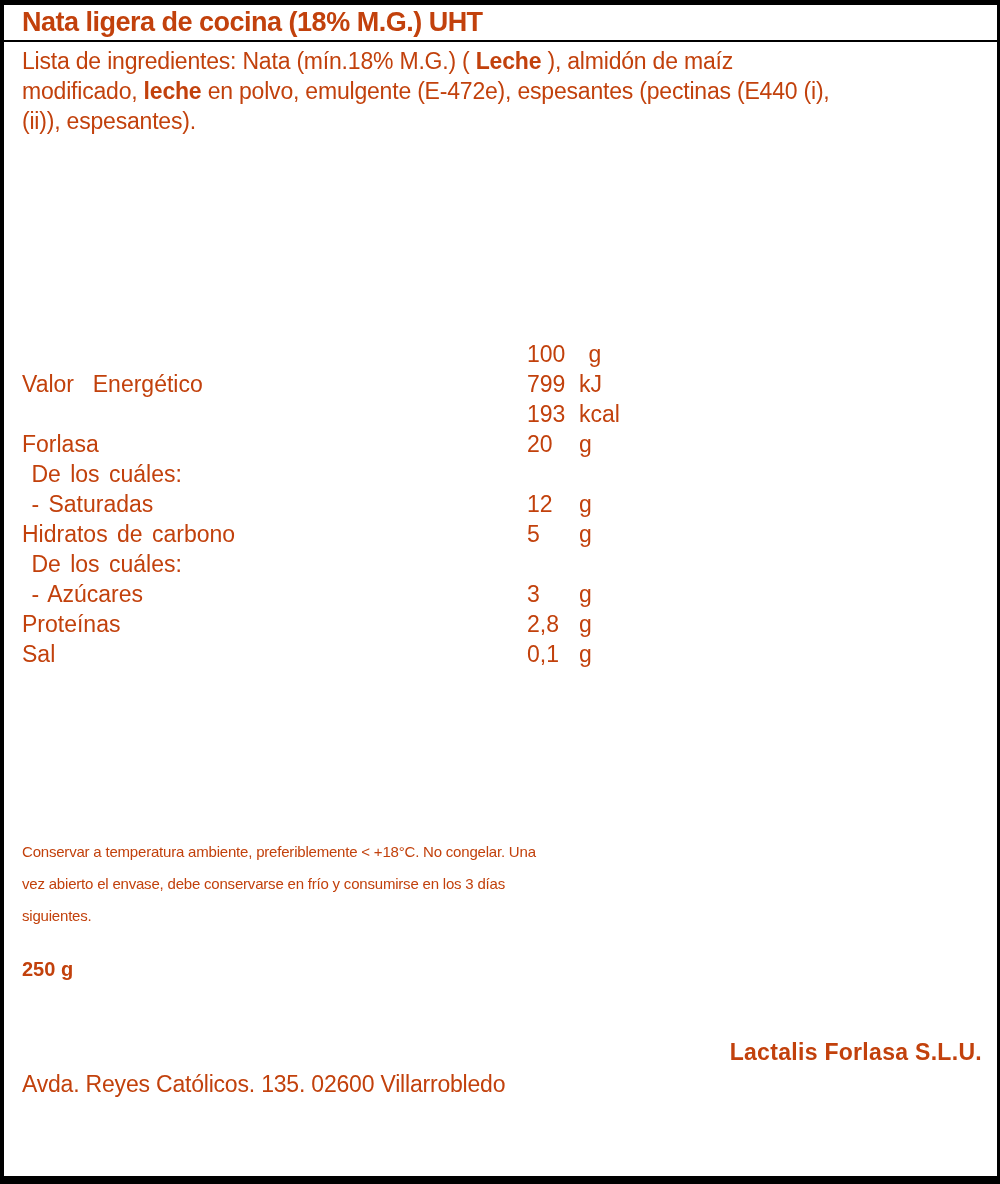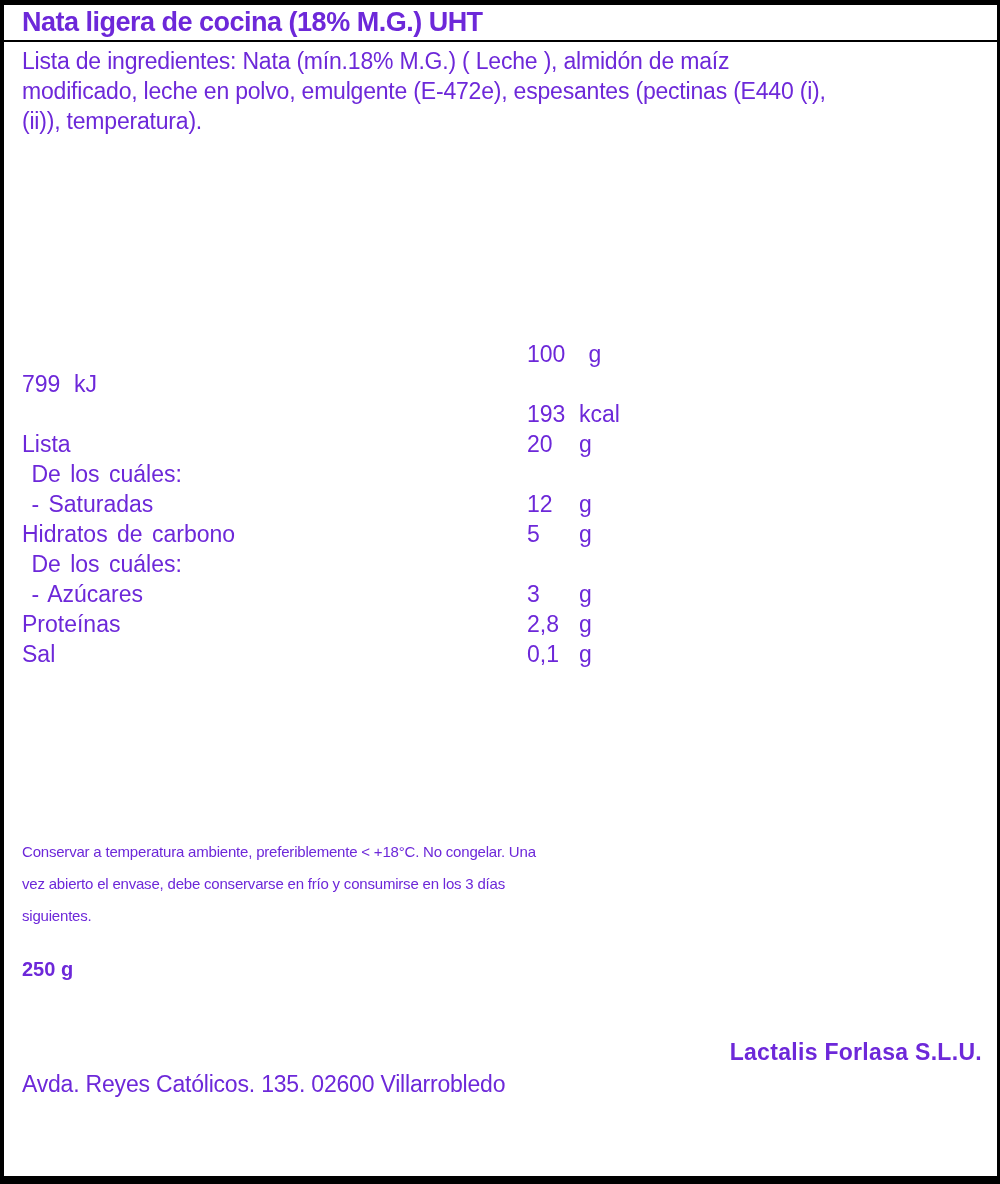--- a/index.html
+++ b/index.html
@@ -6,21 +6,21 @@
     margin: 0;
     padding: 0;
     background: #ffffff;
   }
   .frame {
     position: relative;
     width: 1000px;
     height: 1184px;
     box-sizing: border-box;
     background: #ffffff;
-    color: #6d28d9;
+    color: #c2410c;
     border-top: 5px solid #000000;
     border-left: 4px solid #000000;
     border-right: 3px solid #000000;
     border-bottom: 8px solid #000000;
     font-family: "Liberation Sans", sans-serif;
     overflow: hidden;
   }
   .title {
     position: absolute;
     left: 18px;
@@ -41,21 +41,21 @@
   .ingredients {
     position: absolute;
     left: 18px;
     top: 41px;
     width: 960px;
     font-size: 23px;
     line-height: 30px;
     letter-spacing: -0.2px;
   }
   .text-line { white-space: pre; }
-  .b { font-weight: normal; }
+  .b { font-weight: bold; }
   .nutrition {
     position: absolute;
     left: 18px;
     top: 334px;
     width: 660px;
     font-size: 23px;
     word-spacing: 3px;
   }
   .n-row {
     display: flex;
@@ -112,40 +112,41 @@
 <body>
 
 <div class="frame">
 
   <div class="title">Nata ligera de cocina (18% M.G.) UHT</div>
   <div class="title-rule"></div>
 
   <div class="ingredients">
       <div class="text-line"><span>Lista de ingredientes: Nata (mín.18% M.G.) ( </span><span class="b">Leche</span><span> ), almidón de maíz</span></div>
       <div class="text-line"><span>modificado, </span><span class="b">leche</span><span> en polvo, emulgente (E-472e), espesantes (pectinas (E440 (i),</span></div>
-      <div class="text-line">(ii)), temperatura).</div>
+      <div class="text-line">(ii)), espesantes).</div>
     </div>
 
   <div class="nutrition">
     <div class="n-row">
         <span class="n-label"></span>
         <span class="n-num">100</span>
         <span class="n-unit"> g</span>
       </div>
     <div class="n-row">
+        <span class="n-label">Valor  Energético</span>
         <span class="n-num">799</span>
         <span class="n-unit">kJ</span>
       </div>
     <div class="n-row">
         <span class="n-label"></span>
         <span class="n-num">193</span>
         <span class="n-unit">kcal</span>
       </div>
     <div class="n-row">
-        <span class="n-label">Lista</span>
+        <span class="n-label">Forlasa</span>
         <span class="n-num">20</span>
         <span class="n-unit">g</span>
       </div>
     <div class="n-row">
         <span class="n-label"> De los cuáles:</span>
         <span class="n-num"></span>
         <span class="n-unit"></span>
       </div>
     <div class="n-row">
         <span class="n-label"> - Saturadas</span>

